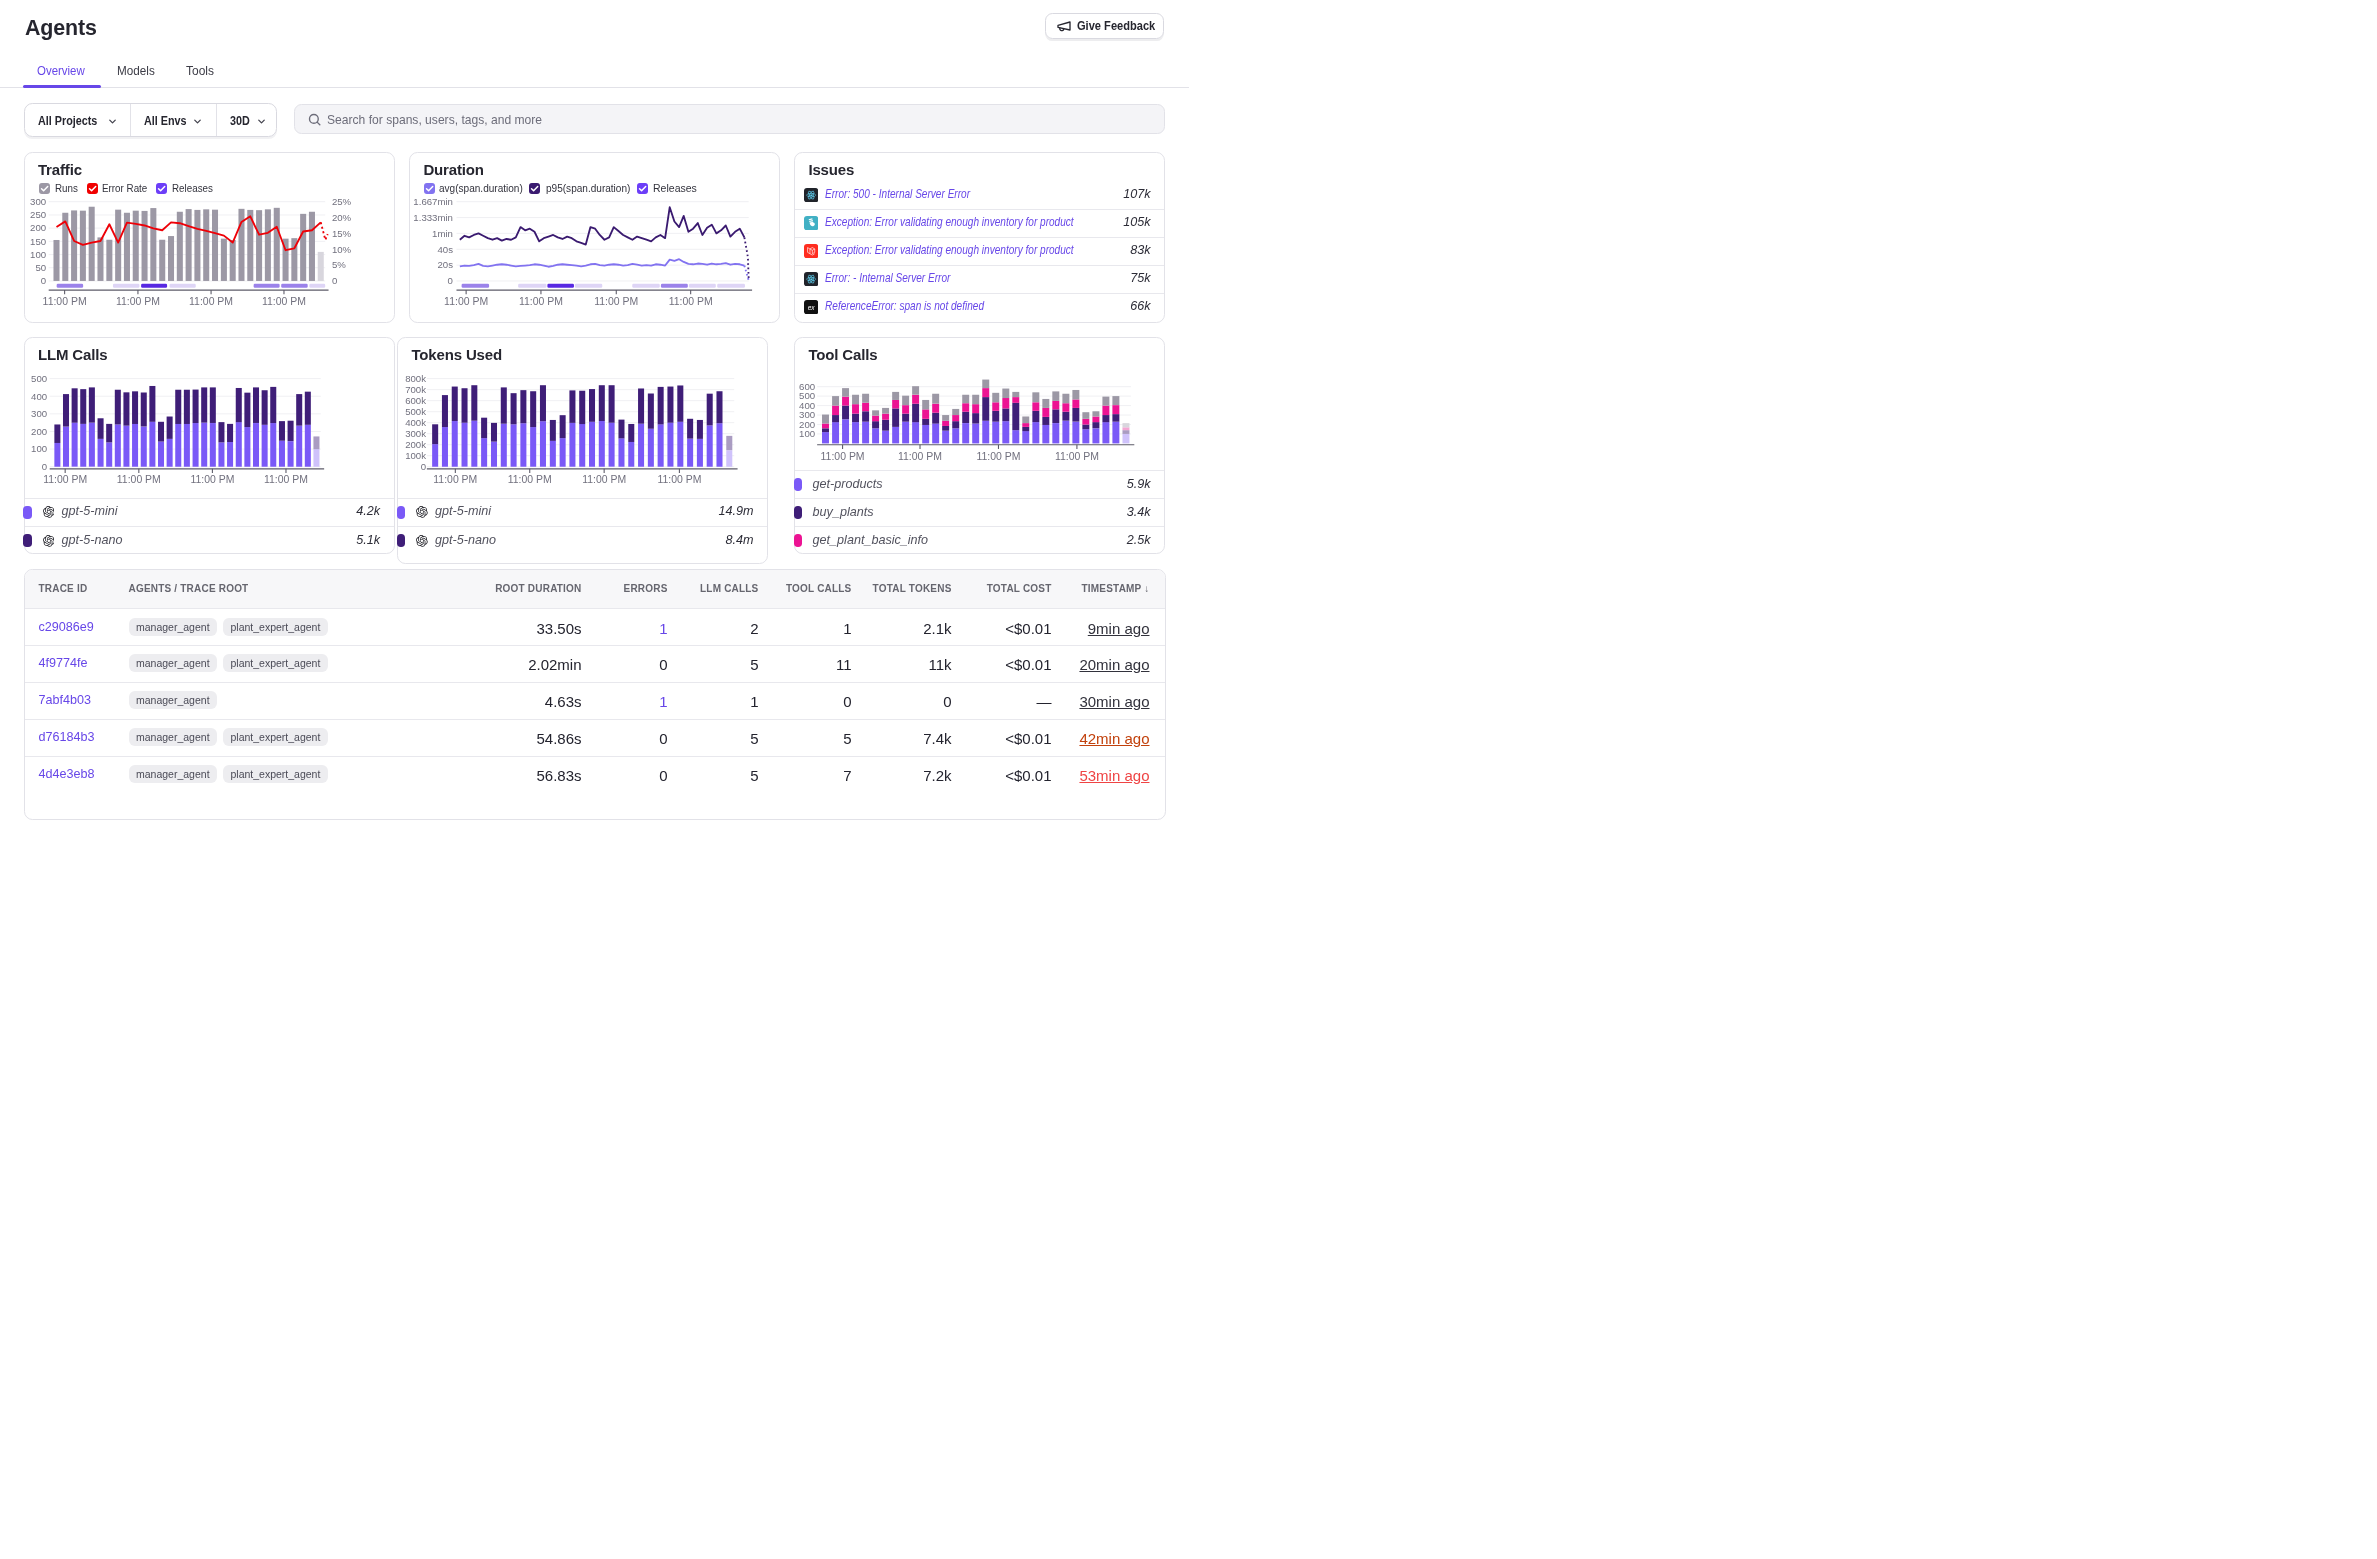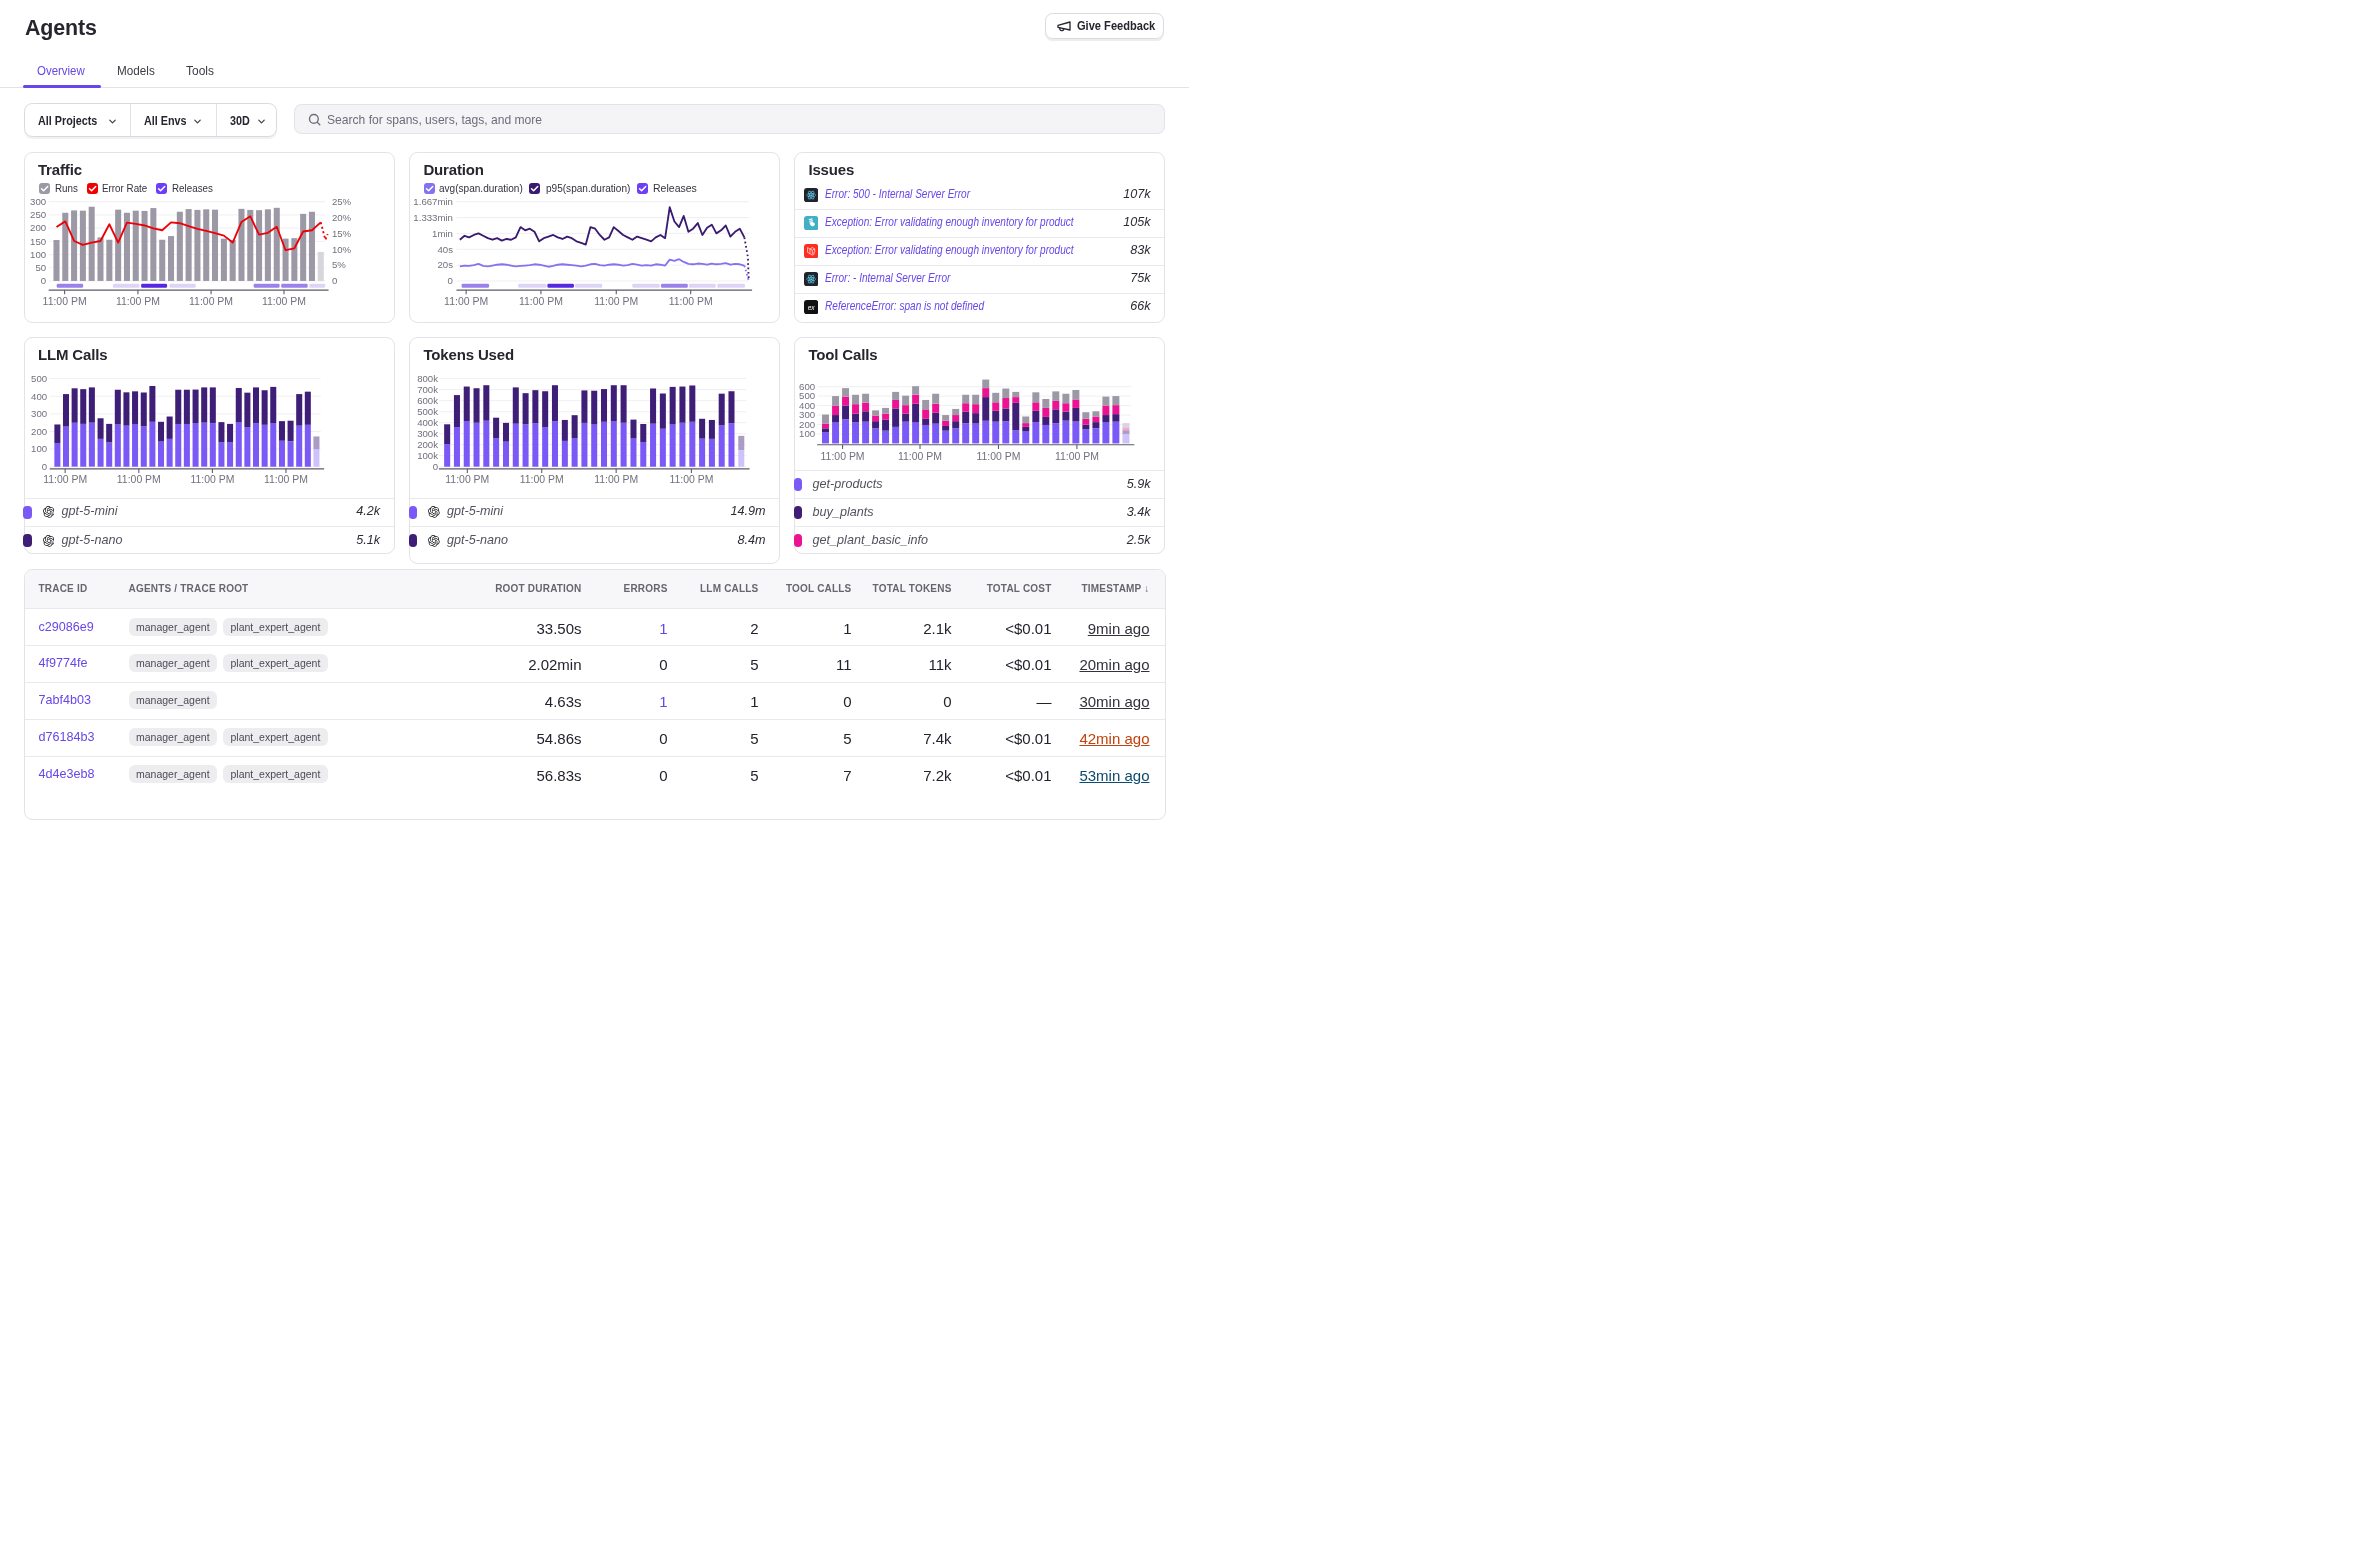--- a/index.html
+++ b/index.html
@@ -356,21 +356,21 @@
     <div class="divl" style="top:188px;"></div>
     <div class="legrow" style="top:188px;height:29px;">
       <span class="sw" style="top:7.8px;background:#3f1e78;"></span>
       <span style="position:absolute;left:18px;top:8.5px;"><svg width="11.7" height="11.7" viewBox="0 0 24 24" fill="#1b1b22">
           <path d="M22.2819 9.8211a5.9847 5.9847 0 0 0-.5157-4.9108 6.0462 6.0462 0 0 0-6.5098-2.9A6.0651 6.0651 0 0 0 4.9807 4.1818a5.9847 5.9847 0 0 0-3.9977 2.9 6.0462 6.0462 0 0 0 .7427 7.0966 5.98 5.98 0 0 0 .511 4.9107 6.051 6.051 0 0 0 6.5146 2.9001A5.9847 5.9847 0 0 0 13.2599 24a6.0557 6.0557 0 0 0 5.7718-4.2058 5.9894 5.9894 0 0 0 3.9977-2.9001 6.0557 6.0557 0 0 0-.7475-7.073zM13.2599 22.4301a4.4755 4.4755 0 0 1-2.8764-1.04l.1419-.0804 4.7783-2.7582a.7948.7948 0 0 0 .3927-.6813v-6.7369l2.02 1.1686a.071.071 0 0 1 .038.0615v5.5826a4.504 4.504 0 0 1-4.4945 4.4944zm-9.6607-4.1254a4.4708 4.4708 0 0 1-.5346-3.0137l.142.0852 4.783 2.7582a.7712.7712 0 0 0 .7806 0l5.8428-3.3685v2.3324a.0804.0804 0 0 1-.0332.0615L9.74 19.9502a4.4992 4.4992 0 0 1-6.1408-1.6464zM2.3408 7.8956a4.485 4.485 0 0 1 2.3655-1.9728V11.6a.7664.7664 0 0 0 .3879.6765l5.8144 3.3543-2.0201 1.1685a.0757.0757 0 0 1-.071 0l-4.8303-2.7865A4.504 4.504 0 0 1 2.3408 7.8956zm16.5963 3.8558L13.1038 8.364 15.1192 7.2a.0757.0757 0 0 1 .071 0l4.8303 2.7913a4.4944 4.4944 0 0 1-.6765 8.1042v-5.6826a.79.79 0 0 0-.407-.667zm2.0107-3.0231l-.142-.0852-4.7735-2.7818a.7759.7759 0 0 0-.7854 0L9.409 9.2297V6.8974a.0662.0662 0 0 1 .0284-.0615l4.8303-2.7866a4.4992 4.4992 0 0 1 6.6802 4.66zM8.3065 12.863l-2.02-1.1638a.0804.0804 0 0 1-.038-.0567V6.0742a4.4992 4.4992 0 0 1 7.3757-3.4537l-.142.0805L8.704 5.459a.7948.7948 0 0 0-.3927.6813zm1.0976-2.3654l2.602-1.4998 2.6069 1.4998v2.9994l-2.5974 1.4997-2.6067-1.4997Z"></path>
         </svg></span>
       <span class="legtx" style="left:37px;top:6.8px;">gpt-5-nano</span>
       <span class="legct" style="top:6.8px;">5.1k</span>
     </div>
   </div>
-<div class="card" style="left:409px;top:337px;width:371px;height:227px;">
+<div class="card" style="left:397px;top:337px;width:371px;height:227px;">
     <div class="ctitle" style="top:8.8px;">Tokens Used</div>
     <div style="position:absolute;left:0;top:36px;"><svg width="344" height="113" viewBox="0 0 410 135" font-family="Liberation Sans, sans-serif">
         <line x1="34" y1="5.5" x2="401.2" y2="5.5" stroke="#ededf1" stroke-width="1"></line>
         <line x1="34" y1="18.7" x2="401.2" y2="18.7" stroke="#ededf1" stroke-width="1"></line>
         <line x1="34" y1="31.8" x2="401.2" y2="31.8" stroke="#ededf1" stroke-width="1"></line>
         <line x1="34" y1="45.0" x2="401.2" y2="45.0" stroke="#ededf1" stroke-width="1"></line>
         <line x1="34" y1="58.1" x2="401.2" y2="58.1" stroke="#ededf1" stroke-width="1"></line>
         <line x1="34" y1="71.3" x2="401.2" y2="71.3" stroke="#ededf1" stroke-width="1"></line>
         <line x1="34" y1="84.5" x2="401.2" y2="84.5" stroke="#ededf1" stroke-width="1"></line>
         <line x1="34" y1="97.6" x2="401.2" y2="97.6" stroke="#ededf1" stroke-width="1"></line>
@@ -704,15 +704,15 @@
     <div class="divl" style="top:186px;"></div>
     <div style="position:absolute;left:0;top:186px;width:100%;height:37px;">
       <span style="position:absolute;left:14px;top:11px;font-size:12.6px;color:#6747e8;">4d4e3eb8</span>
       <span style="position:absolute;left:104px;top:9.2px;"><span class="pill">manager_agent</span><span class="pill">plant_expert_agent</span></span>
       <div style="position:absolute;left:373px;width:184px;top:11px;text-align:right;"><span class="num" style="">56.83s</span></div>
       <div style="position:absolute;left:459px;width:184px;top:11px;text-align:right;"><span class="num" style="color:#23232e;">0</span></div>
       <div style="position:absolute;left:550px;width:184px;top:11px;text-align:right;"><span class="num" style="">5</span></div>
       <div style="position:absolute;left:643px;width:184px;top:11px;text-align:right;"><span class="num" style="">7</span></div>
       <div style="position:absolute;left:743px;width:184px;top:11px;text-align:right;"><span class="num" style="">7.2k</span></div>
       <div style="position:absolute;left:843px;width:184px;top:11px;text-align:right;"><span class="num" style="">&lt;$0.01</span></div>
-      <div style="position:absolute;left:941px;width:184px;top:11px;text-align:right;"><span class="num" style="color:#0c4a6e;text-decoration:underline;margin-left:18px;">53min ago</span></div>
+      <div style="position:absolute;left:941px;width:184px;top:11px;text-align:right;"><span class="num" style="color:#ef4444;text-decoration:underline;margin-left:18px;">53min ago</span></div>
     </div>
   </div>
 
 </body></html>

